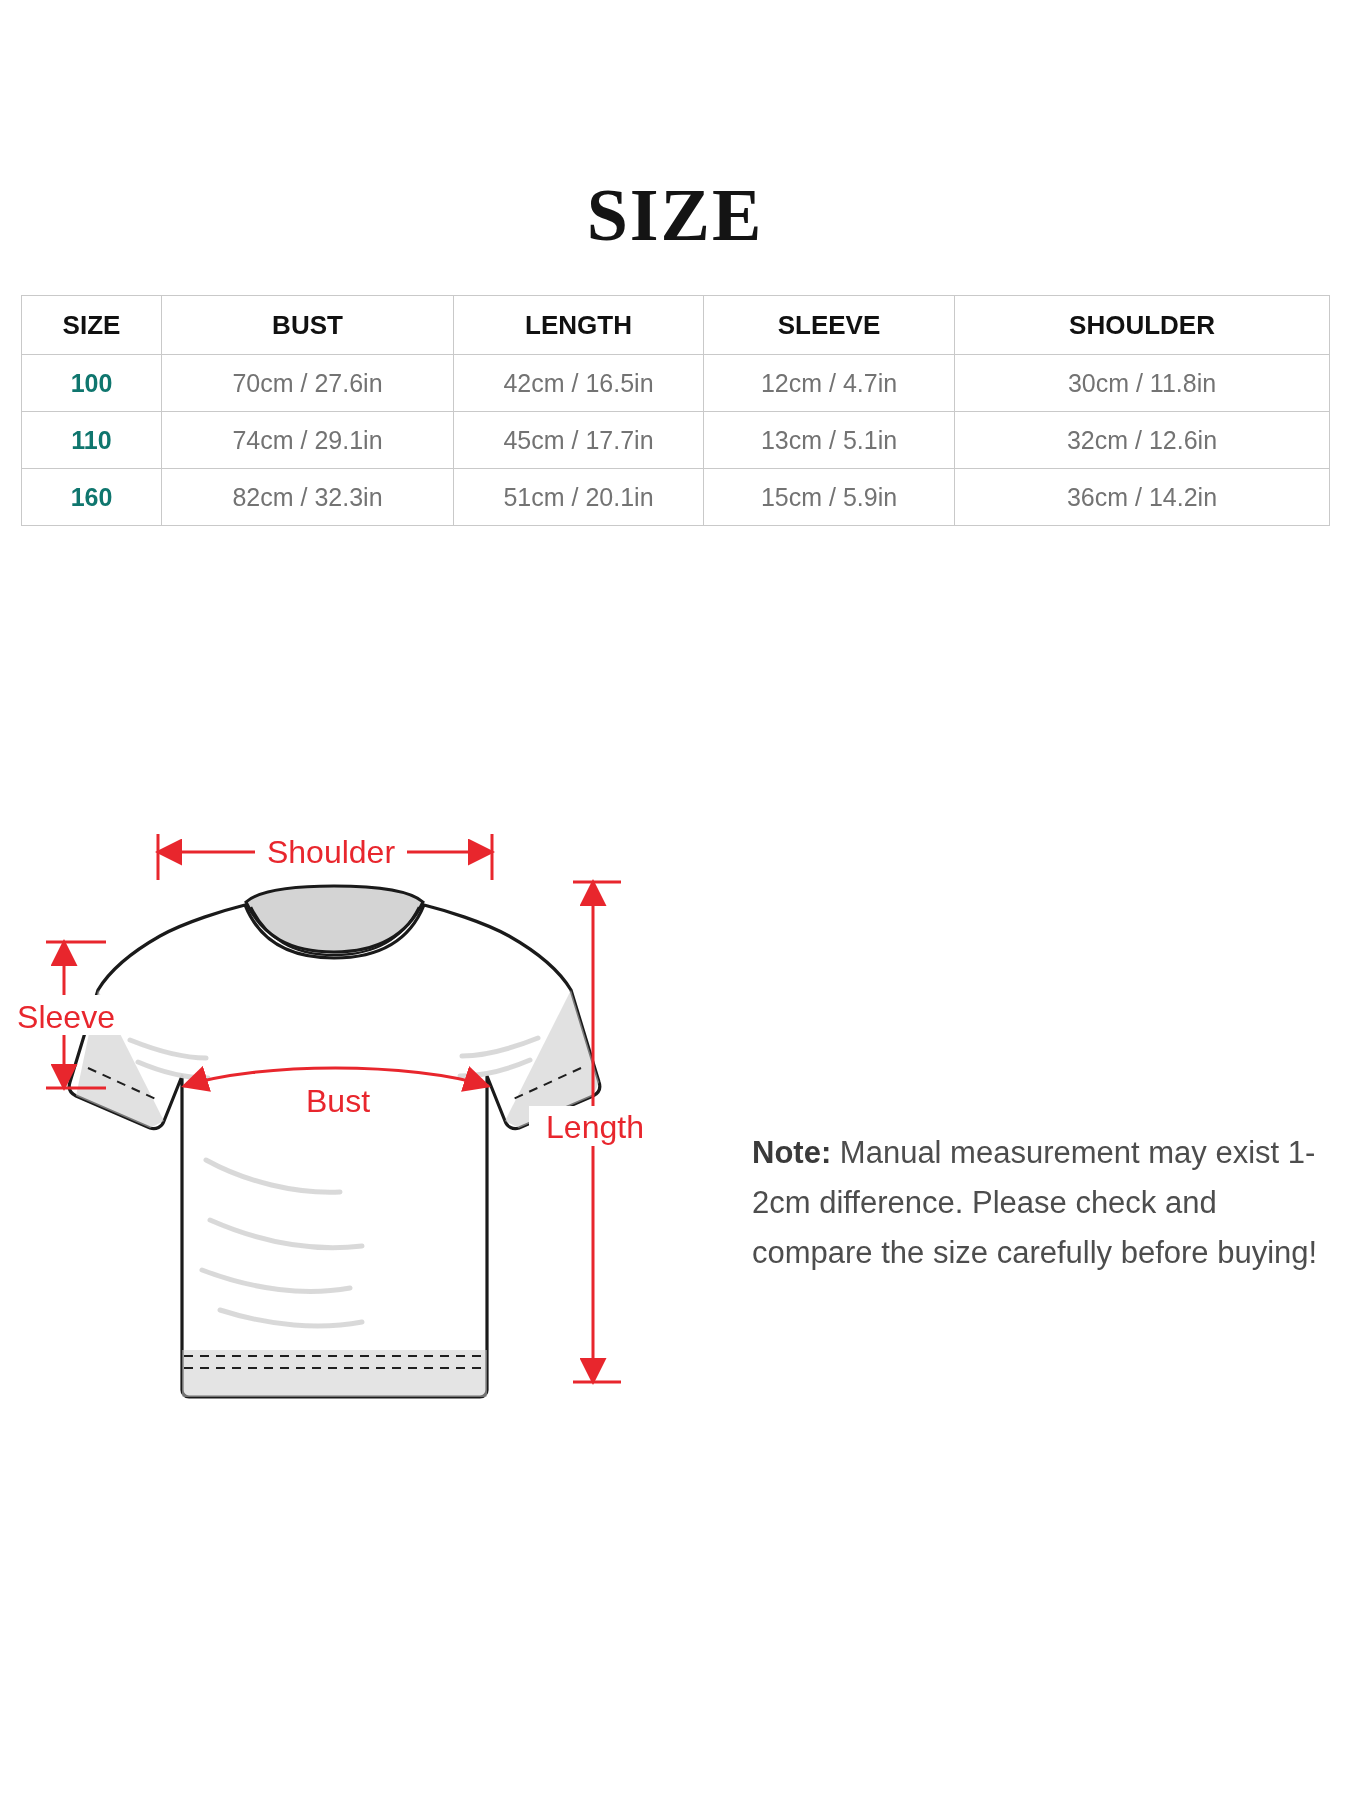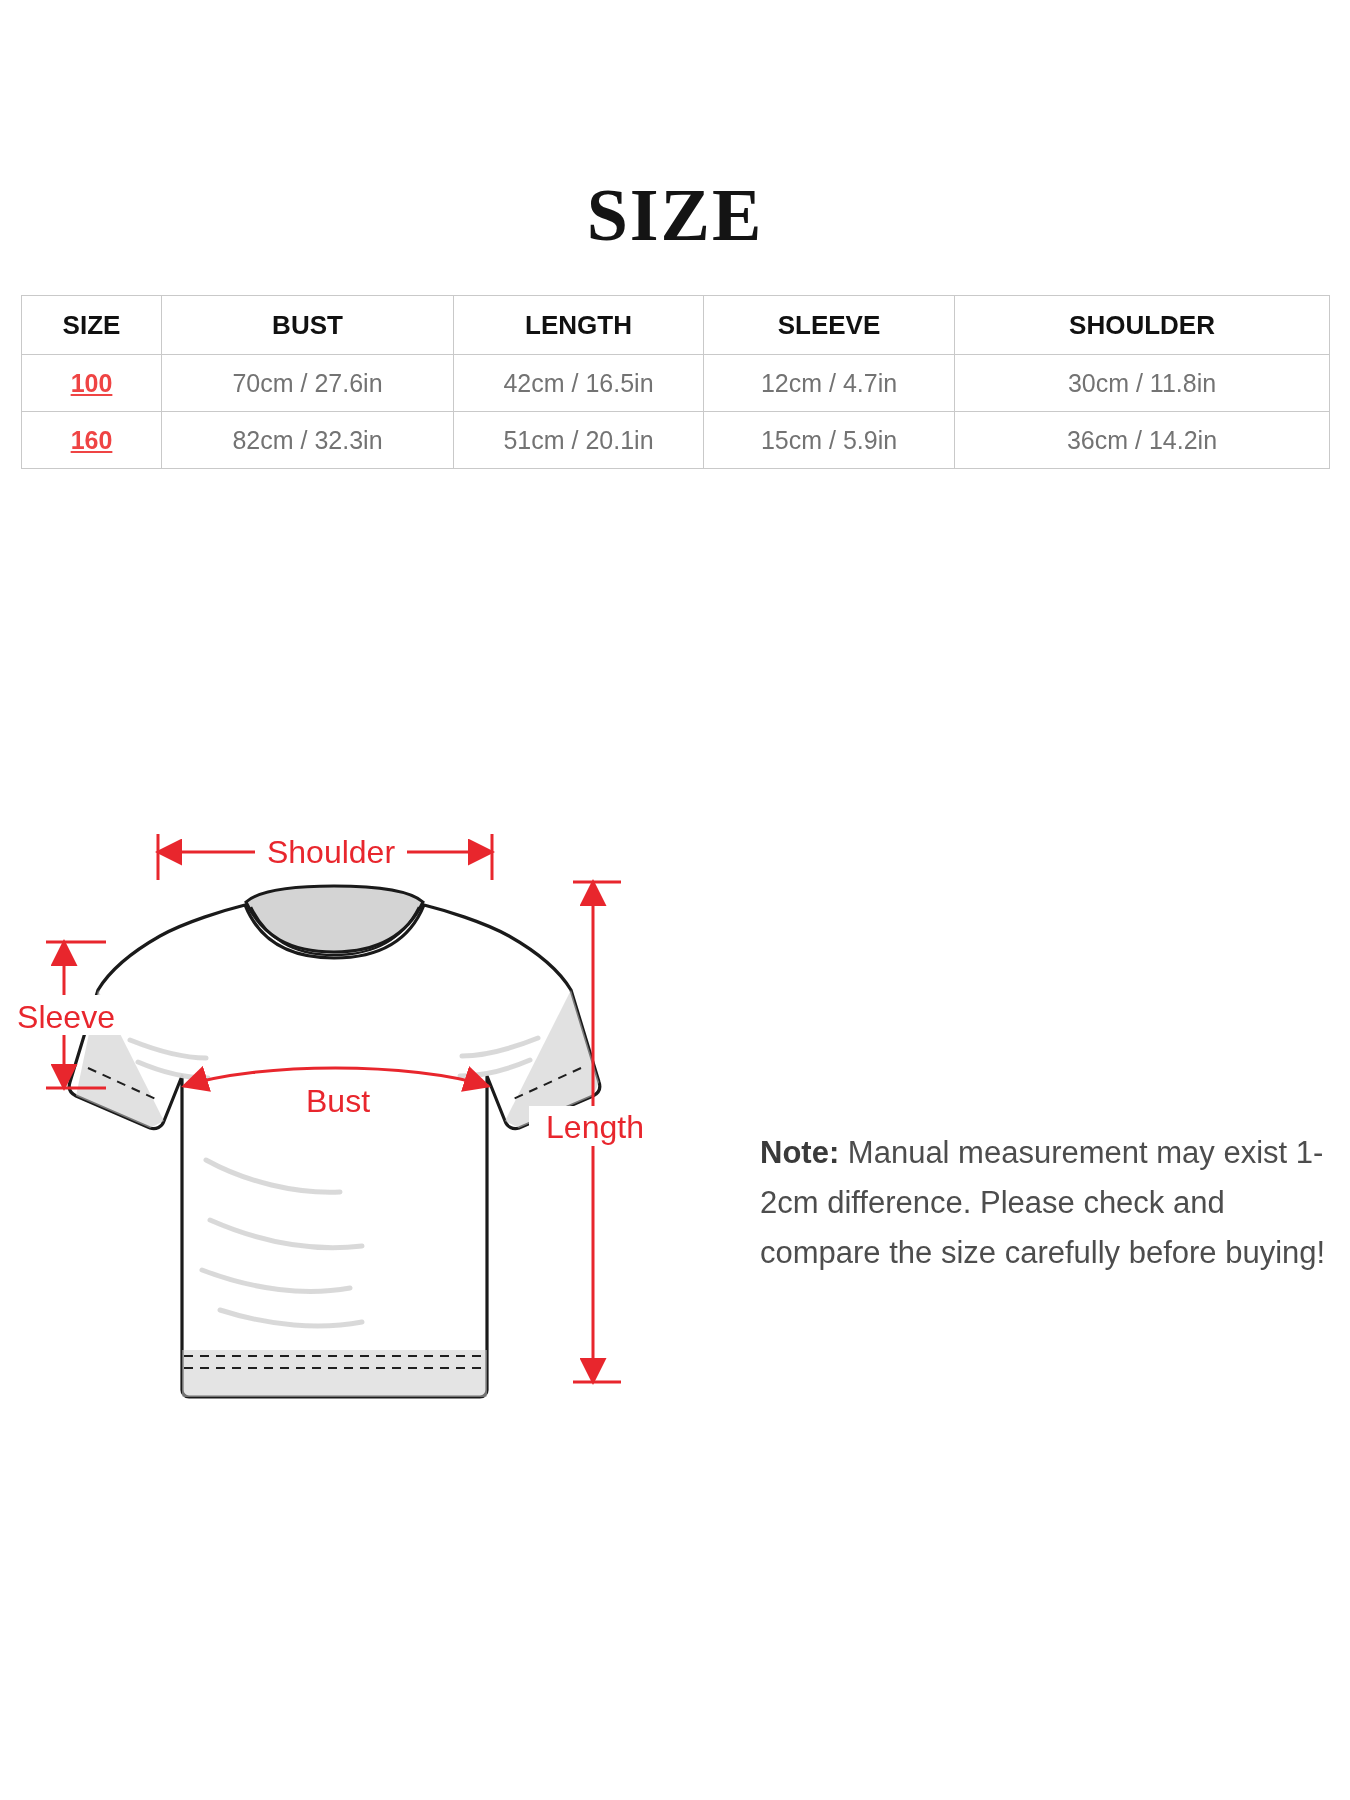--- a/index.html
+++ b/index.html
@@ -67,22 +67,21 @@
     padding: 0 4px;
   }
   table.size-table thead th {
     font-weight: bold;
     font-size: 26px;
     color: #111;
     height: 58px;
   }
   table.size-table tbody td.size-col {
     font-weight: bold;
-    color: #ef4444;
-    text-decoration: underline;
+    color: #0f766e;
   }
 
   
   .illus {
     position: absolute;
     left: 0;
     top: 770px;
     width: 1350px;
     height: 1030px;
   }
@@ -94,21 +93,20 @@
 
   
   .note {
     position: absolute;
     left: 752px;
     top: 1128px;
     width: 570px;
     font-size: 31px;
     line-height: 1.62;
     color: #4d4d4d;
-    margin-left: 8px;
   }
   .note b {
     color: #3a3a3a;
     font-weight: bold;
   }
 </style>
 </head>
 <body>
 
 <div class="page">
@@ -133,20 +131,27 @@
           <th>SHOULDER</th>
         </tr>
       </thead>
       <tbody>
         <tr>
           <td class="size-col">100</td>
           <td>70cm / 27.6in</td>
           <td>42cm / 16.5in</td>
           <td>12cm / 4.7in</td>
           <td>30cm / 11.8in</td>
+        </tr>
+        <tr>
+          <td class="size-col">110</td>
+          <td>74cm / 29.1in</td>
+          <td>45cm / 17.7in</td>
+          <td>13cm / 5.1in</td>
+          <td>32cm / 12.6in</td>
         </tr>
         <tr>
           <td class="size-col">160</td>
           <td>82cm / 32.3in</td>
           <td>51cm / 20.1in</td>
           <td>15cm / 5.9in</td>
           <td>36cm / 14.2in</td>
         </tr>
       </tbody>
     </table>

